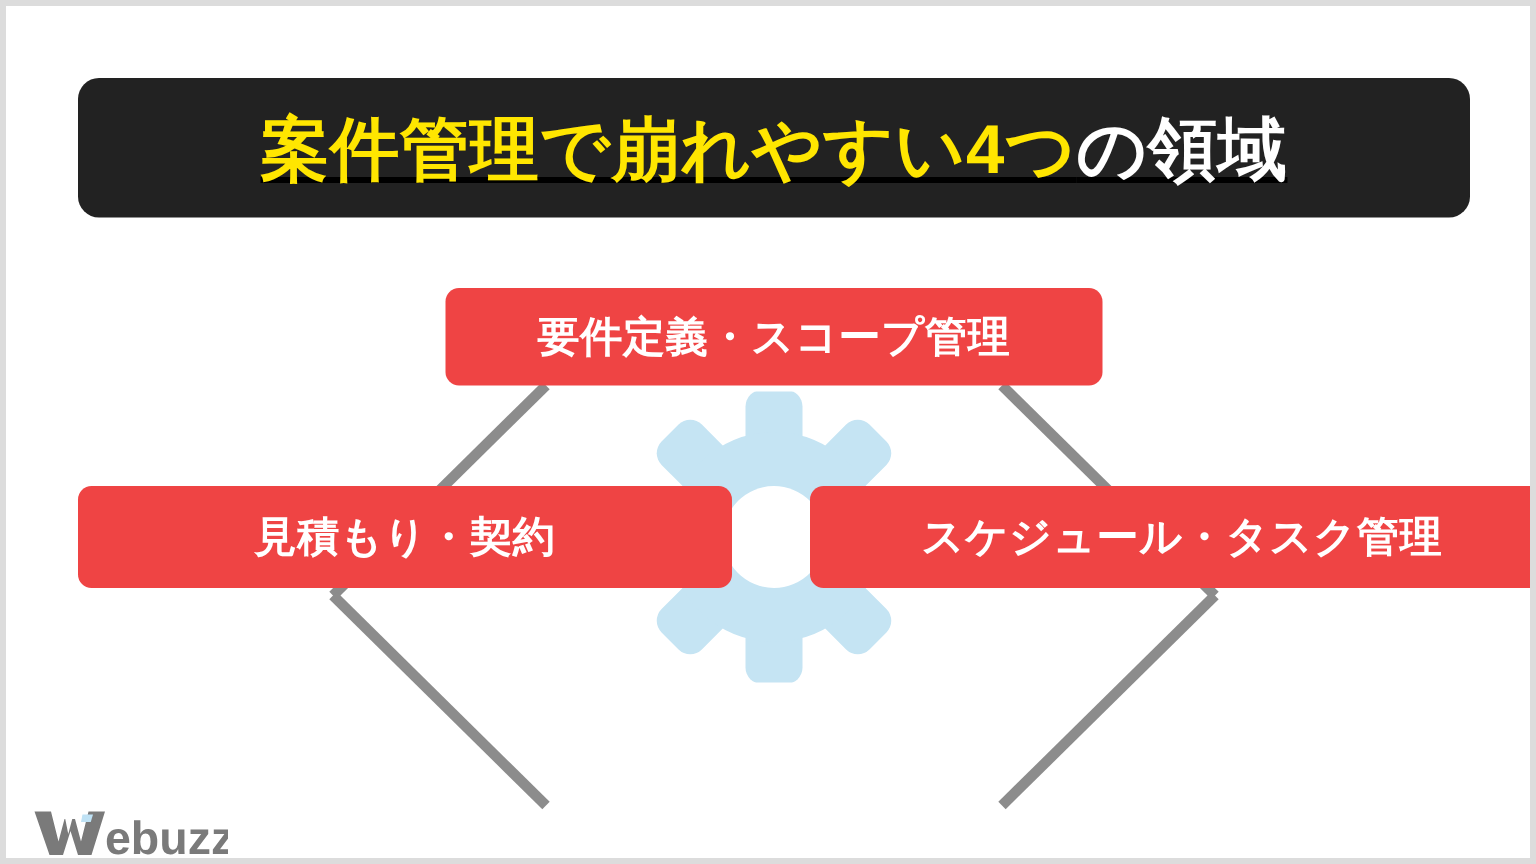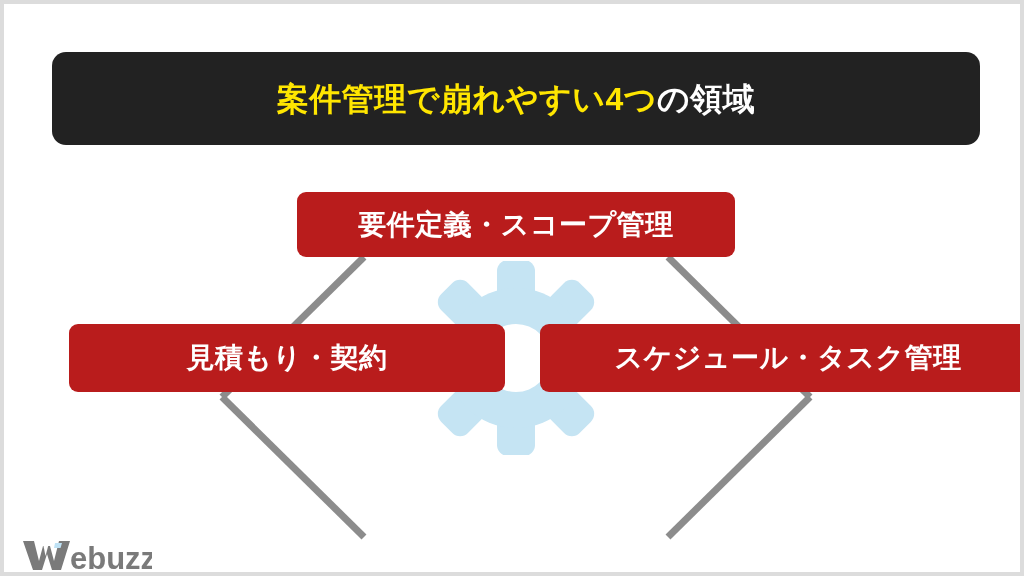--- a/index.html
+++ b/index.html
@@ -32,25 +32,26 @@
     width: 928px;
     height: 93px;
     background: #222222;
     border-radius: 14px;
     display: flex;
     align-items: center;
     justify-content: center;
     box-sizing: border-box;
   }
   .title-text {
-    font-size: 32px;
+    font-size: 46px;
     font-weight: bold;
     line-height: 1;
     letter-spacing: 0.5px;
     white-space: nowrap;
+    text-decoration: underline;
   }
   .title-hl { color: #ffe600; }
   .title-plain { color: #ffffff; }
 
   
   .stage {
     position: absolute;
     left: 0;
     top: 141px;
     width: 1016px;
@@ -69,21 +70,21 @@
     position: absolute;
     left: 417px;
     top: 116px;
     width: 190px;
     height: 194px;
   }
 
   
   .pillar {
     position: absolute;
-    background: #b91c1c;
+    background: #ef4444;
     border-radius: 9px;
     display: flex;
     align-items: center;
     justify-content: center;
     box-sizing: border-box;
   }
   .pillar span {
     color: #ffffff;
     font-size: 28px;
     font-weight: bold;
@@ -92,21 +93,21 @@
     letter-spacing: 0.5px;
   }
 
   .pillar-top {
     left: 293px;
     top: 47px;
     width: 438px;
     height: 65px;
   }
   .pillar-left {
-    left: 65px;
+    left: 48px;
     top: 179px;
     width: 436px;
     height: 68px;
   }
   .pillar-right {
     left: 536px;
     top: 179px;
     width: 496px;
     height: 68px;
   }

